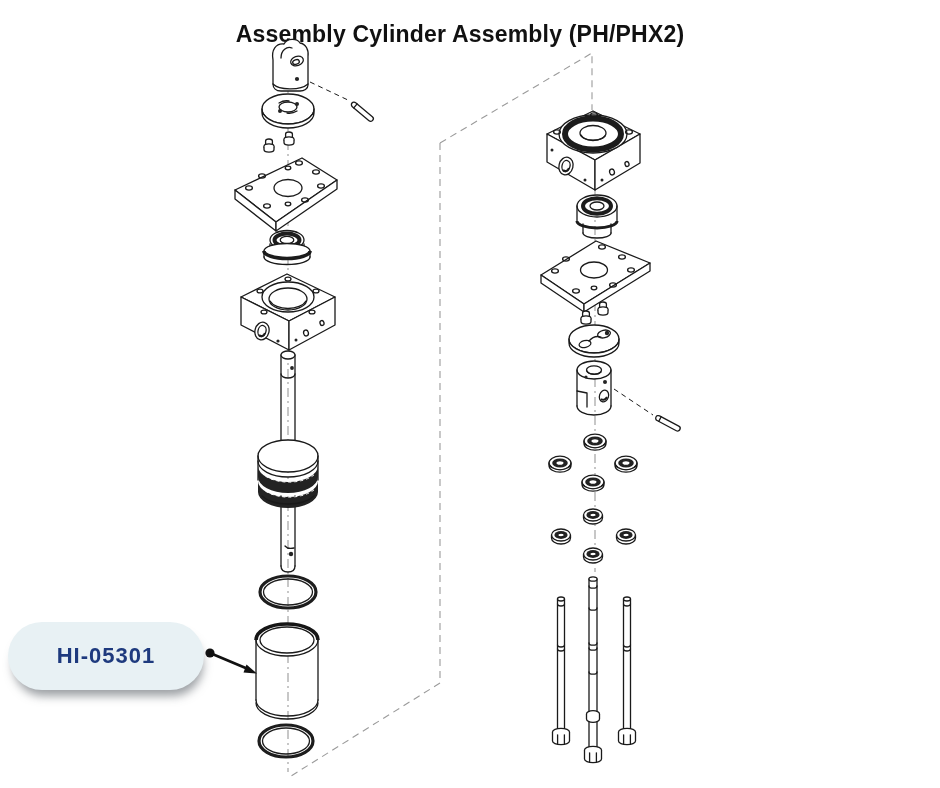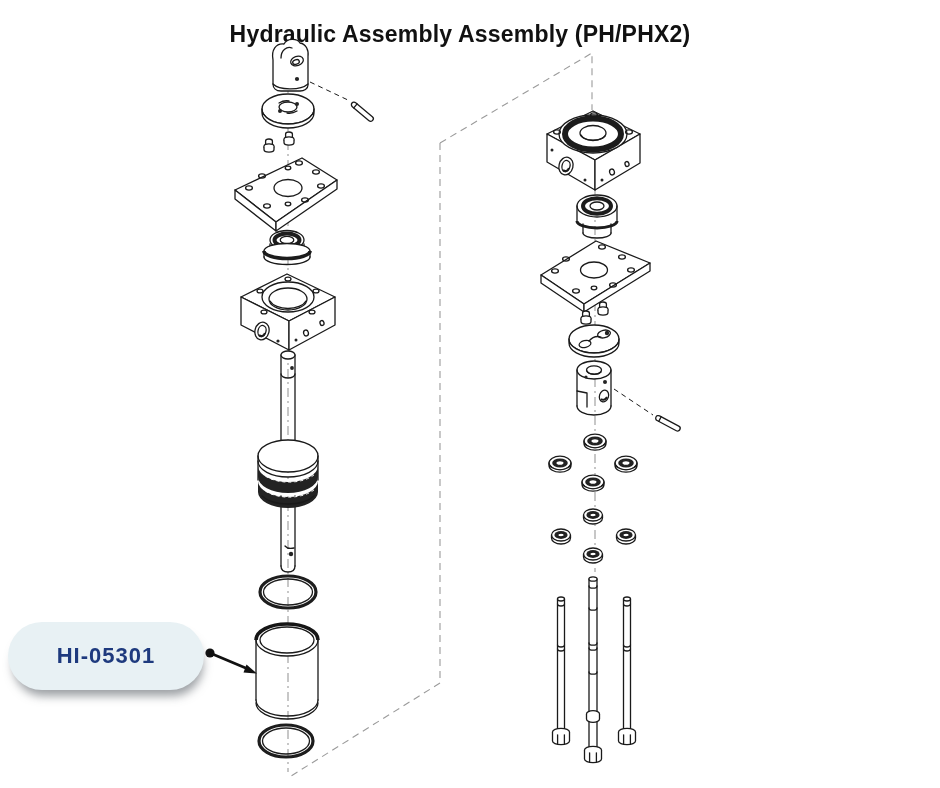--- a/index.html
+++ b/index.html
@@ -34,21 +34,21 @@
   }
   .callout .pname {
     color:#7dc242; font-size:18px; font-weight:bold; letter-spacing:.2px; line-height:1.1;
   }
 </style>
 </head>
 <body>
 
 <div class="page">
 
-  <h1 class="title">Hydraulic Assembly Assembly (PH/PHX2)</h1>
+  <h1 class="title">Assembly Cylinder Assembly (PH/PHX2)</h1>
 
   <svg class="diagram-svg" width="940" height="788" viewBox="0 0 940 788">
 
     <defs>
       <g id="screw">
         <ellipse cx="0" cy="-7" rx="3.4" ry="2" class="fw"></ellipse>
         <path class="fw" d="M-3.4,-7 L-3.4,-1.5 L3.4,-1.5 L3.4,-7"></path>
         <ellipse cx="0" cy="-1.5" rx="5" ry="2.6" class="fw"></ellipse>
         <path class="fw" d="M-5,-1.5 L-5,1.5 A5,2.6 0 0 0 5,1.5 L5,-1.5"></path>
       </g>

